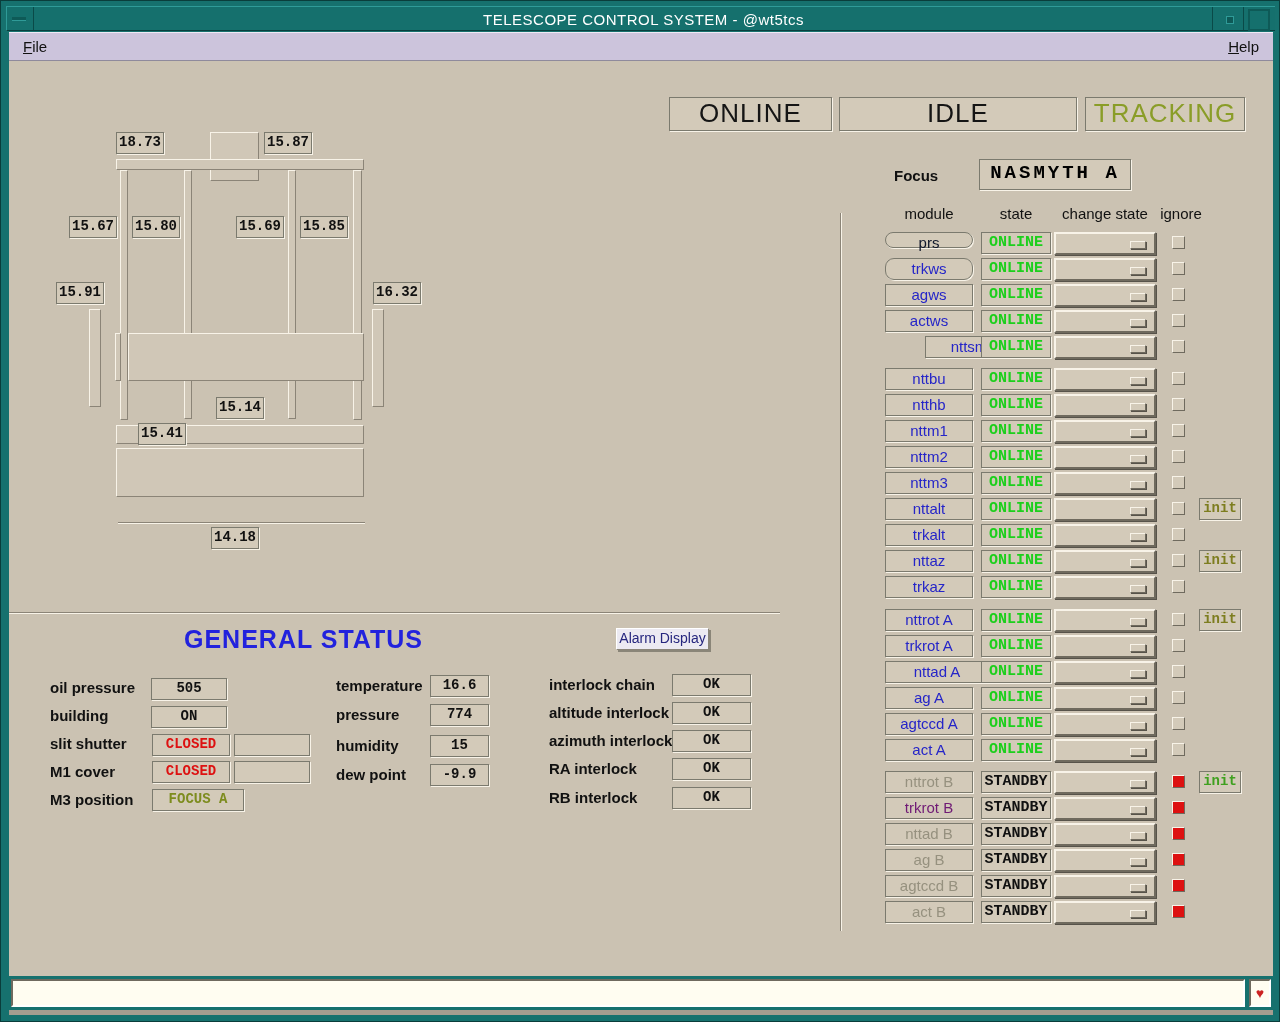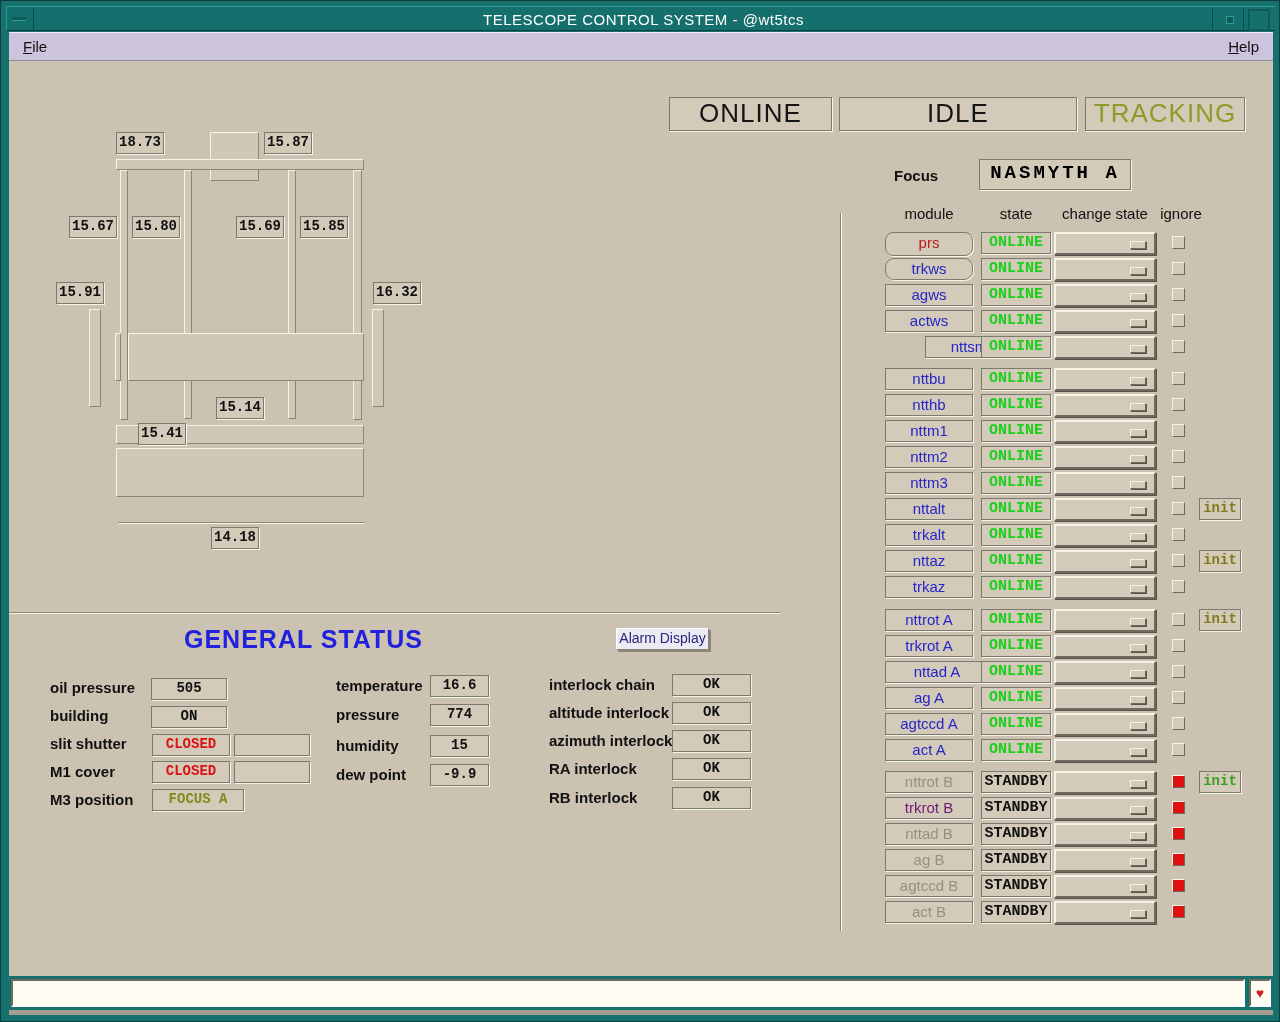--- a/index.html
+++ b/index.html
@@ -143,21 +143,21 @@
       <div class="box value-box" style="left: 263px; top: 131px; width: 48px; height: 22px;">15.87</div>
       <div class="box value-box" style="left: 68px; top: 215px; width: 48px; height: 22px;">15.67</div>
       <div class="box value-box" style="left: 131px; top: 215px; width: 48px; height: 22px;">15.80</div>
       <div class="box value-box" style="left: 235px; top: 215px; width: 48px; height: 22px;">15.69</div>
       <div class="box value-box" style="left: 299px; top: 215px; width: 48px; height: 22px;">15.85</div>
       <div class="box value-box" style="left: 55px; top: 281px; width: 48px; height: 22px;">15.91</div>
       <div class="box value-box" style="left: 372px; top: 281px; width: 48px; height: 22px;">16.32</div>
       <div class="box value-box" style="left: 215px; top: 396px; width: 48px; height: 22px;">15.14</div>
       <div class="box value-box" style="left: 137px; top: 422px; width: 48px; height: 22px;">15.41</div>
       <div class="box value-box" style="left: 210px; top: 526px; width: 48px; height: 22px;">14.18</div>
-      <div class="box mod-btn" style="left: 884px; top: 231px; width: 88px; height: 24px; color: #b91c1c; border-radius: 8px;">prs</div>
+      <div class="box mod-btn" style="left: 884px; top: 231px; width: 88px; height: 16px; color: #0f172a; border-radius: 8px;">prs</div>
       <div class="box state-box" style="left: 980px; top: 231px; width: 70px; height: 22px; color: rgb(28, 207, 28);">ONLINE</div>
       <div class="opt-menu" style="left: 1053px; top: 231px; width: 102px; height: 23px;">
         <div class="opt-dash"></div>
       </div>
       <div class="cb" style="left: 1171px; top: 235px;"></div>
       <div class="box mod-btn" style="left: 884px; top: 257px; width: 88px; height: 22px; color: rgb(37, 37, 200); border-radius: 9px;">trkws</div>
       <div class="box state-box" style="left: 980px; top: 257px; width: 70px; height: 22px; color: rgb(28, 207, 28);">ONLINE</div>
       <div class="opt-menu" style="left: 1053px; top: 257px; width: 102px; height: 23px;">
         <div class="opt-dash"></div>
       </div>

